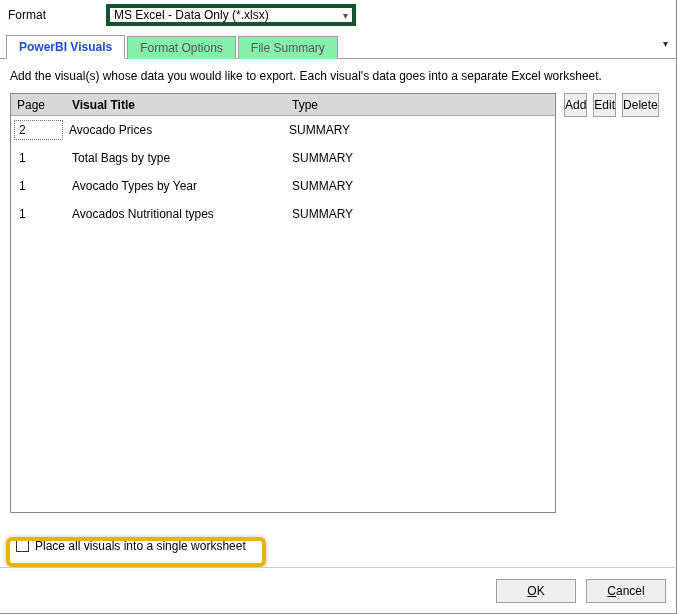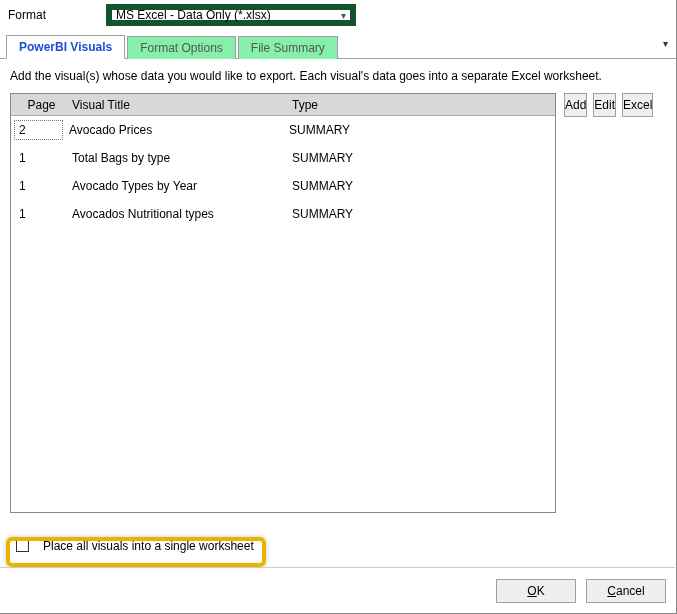--- a/index.html
+++ b/index.html
@@ -27,21 +27,21 @@
       align-items: center;
       padding: 4px 8px 8px 8px;
       gap: 8px;
     }
     .format-label {
       width: 90px;
     }
     .format-select {
       width: 250px;
       height: 22px;
-      border: 6px solid #14532d;
+      border: 4px solid #14532d;
       background: #fff;
       display: flex;
       align-items: center;
       justify-content: space-between;
       padding: 0 4px;
     }
     .format-select .val { flex: 1; }
     .chev { font-size: 10px; color: #555; }
     .tab-strip {
       display: flex;
@@ -92,22 +92,22 @@
       background: #fff;
       overflow: hidden;
     }
     .thead {
       display: flex;
       background: #d8d8d8;
       border-bottom: 1px solid #aaa;
       height: 22px;
       align-items: center;
     }
-    .col-page { width: 55px; padding-left: 6px; text-align: center; }
-    .col-title { width: 220px; padding-left: 6px; }
+    .col-page { width: 55px; padding-left: 6px; }
+    .col-title { width: 220px; padding-left: 6px; font-weight: bold; }
     .col-type { flex: 1; padding-left: 6px; }
     .trow {
       display: flex;
       height: 28px;
       align-items: center;
       border-bottom: 1px solid transparent;
     }
     .cell-page-edit {
       margin-left: 3px;
       width: 49px;
@@ -141,21 +141,21 @@
       border-radius: 6px;
       box-shadow: 0 0 4px rgba(0,0,0,0.25);
       pointer-events: none;
     }
     .checkbox-row {
       position: absolute;
       left: 16px;
       bottom: 60px;
       display: flex;
       align-items: flex-start;
-      gap: 14px;
+      gap: 6px;
     }
     .chk {
       width: 13px;
       height: 13px;
       border: 1px solid #333;
       background: #fff;
     }
     .divider {
       position: absolute;
       left: 0;
@@ -223,21 +223,21 @@
         <div class="trow">
           <div class="cell-page">1</div>
           <div class="cell-title">Avocados Nutritional types</div>
           <div class="cell-type">SUMMARY</div>
         </div>
       </div>
 
       <div class="side-buttons">
         <div class="btn">Add</div>
         <div class="btn">Edit</div>
-        <div class="btn">Excel</div>
+        <div class="btn">Delete</div>
       </div>
     </div>
   </div>
 
   <div class="checkbox-row">
     <div class="chk"></div>
     <span>Place all visuals into a single worksheet</span>
   </div>
 
   <div class="highlight-box" style="left:6px; bottom:46px; width:260px; height:30px;"></div>

